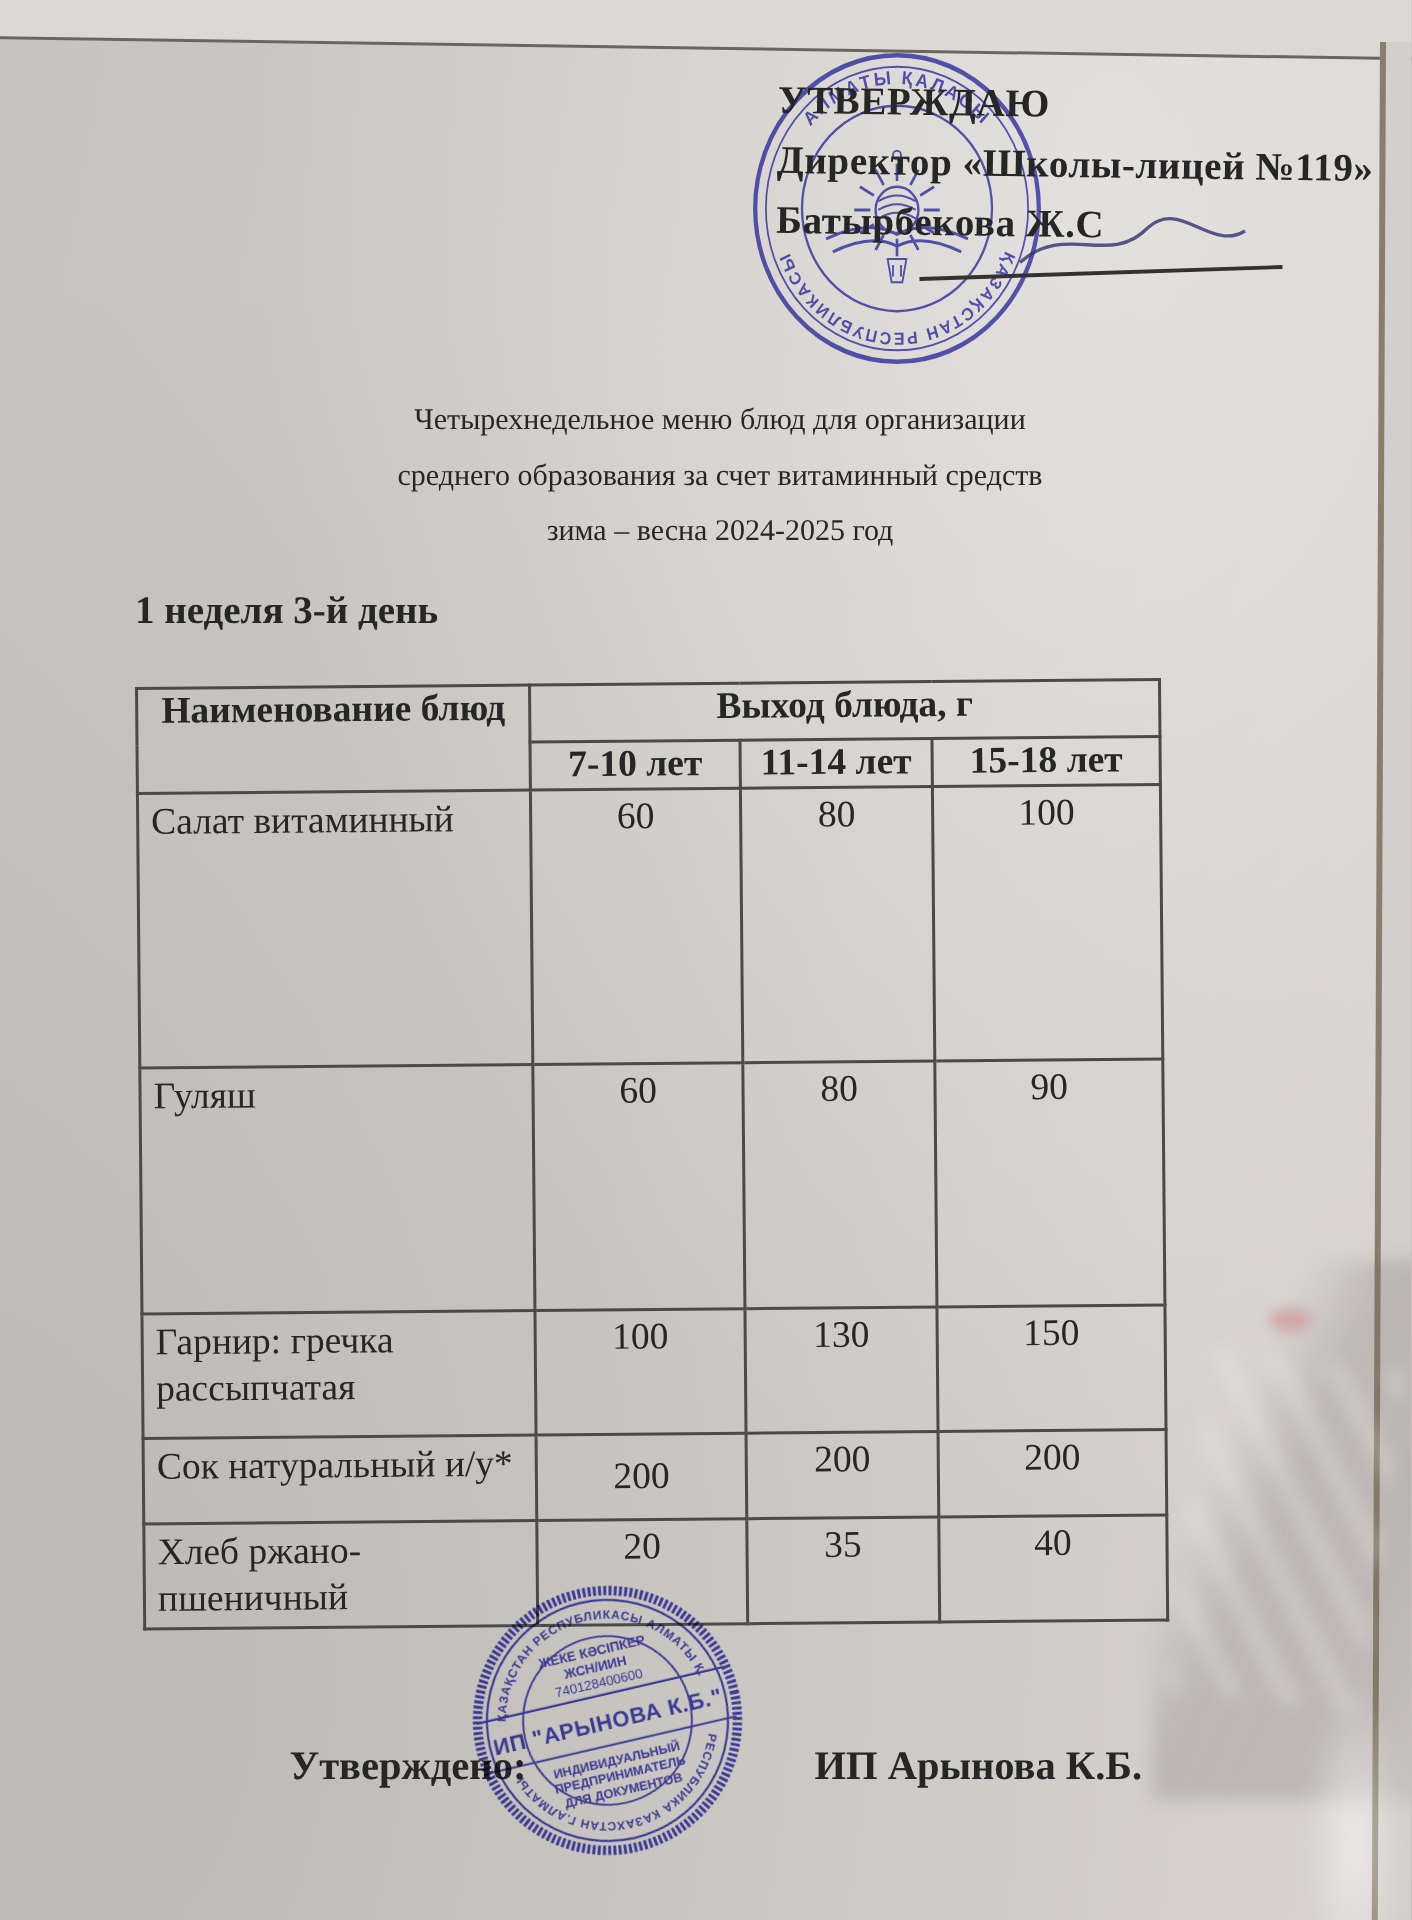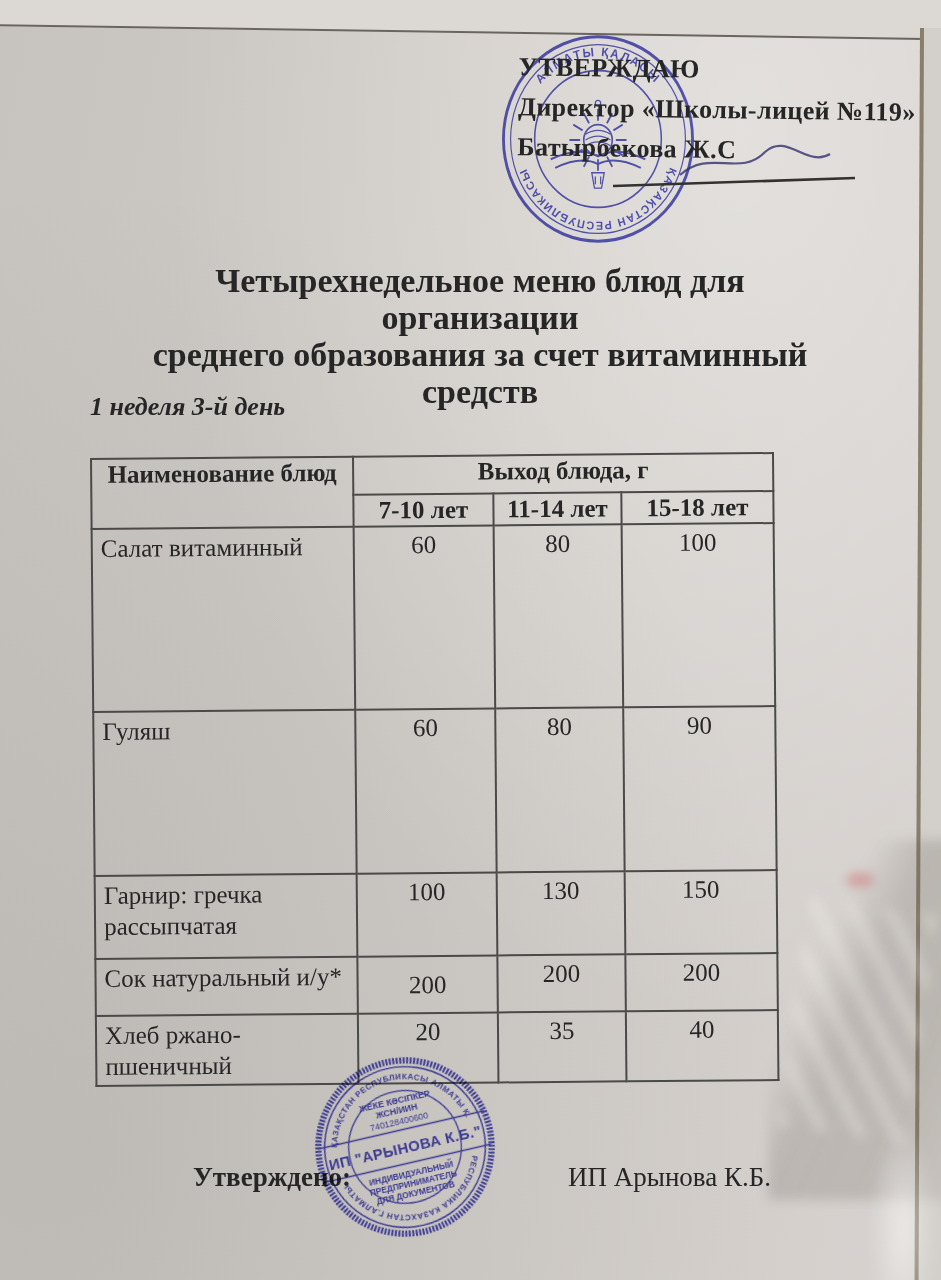--- a/index.html
+++ b/index.html
@@ -36,37 +36,37 @@
   .signature-svg { left:595px; top:130px; z-index:4; }
 
   
   .stamp { mix-blend-mode:multiply; filter:blur(.45px); }
   .stamp-top { left:499px; top:32px; width:198px; height:214px; opacity:.85; z-index:3; }
   .stamp-bottom { left:309px; top:1051px; width:192px; height:192px; opacity:.93;
                   transform:rotate(-13deg); z-index:6; }
   .stamp text { font-family:"Liberation Sans", sans-serif; fill:#3d3dc2; }
 
   
-  .title { left:120px; top:262px; width:720px; text-align:center; font-weight:bold;
-           font-size:34px; line-height:37px; z-index:2; }
-  .week { left:90px; top:392px; font-weight:bold; font-size:26px; z-index:2;font-style:italic; }
+  .title { left:120px; top:262px; width:720px; text-align:center; font-weight:normal;
+           font-size:20px; line-height:37px; z-index:2; }
+  .week { left:90px; top:392px; font-weight:bold; font-size:26px; z-index:2; }
 
   
   .tablewrap { left:90px; top:458px; transform:rotate(-0.5deg); transform-origin:top left; z-index:2; }
   table.menu { border-collapse:collapse; table-layout:fixed; width:682px; }
   table.menu td { border:2px solid #4a4a48; font-size:25px; vertical-align:top; }
   td.hname { font-weight:bold; text-align:center; vertical-align:middle; font-size:25px; }
   td.hspan { font-weight:bold; text-align:center; vertical-align:middle; font-size:25px; }
   td.hage  { font-weight:bold; text-align:center; vertical-align:middle; font-size:24px; }
   td.dname { padding:3px 8px; line-height:31px; white-space:normal; }
   td.dval  { text-align:center; padding-top:4px; }
 
   
   .footer-left  { left:193px; top:1162px; font-weight:bold; font-size:27px; z-index:5; }
-  .footer-right { left:568px; top:1162px; font-weight:normal; font-size:27px; z-index:5; }
+  .footer-right { left:543px; top:1162px; font-weight:bold; font-size:27px; z-index:5; }
 </style>
 </head>
 <body>
 
 <div class="stage">
 
   <div class="abs wall-band"></div>
   <div class="abs frame-edge"></div>
   <div class="abs refl-shadow"></div>
   <div class="abs refl-streaks"></div>
@@ -106,20 +106,21 @@
       <textPath href="#ts-arc-top" startOffset="50%" text-anchor="middle">АЛМАТЫ ҚАЛАСЫ</textPath>
     </text>
     <text font-size="12" font-weight="bold" letter-spacing="1.5">
       <textPath href="#ts-arc-bot" startOffset="50%" text-anchor="middle">ҚАЗАҚСТАН РЕСПУБЛИКАСЫ</textPath>
     </text>
   </svg>
 
   <div class="abs title">
     <div>Четырехнедельное меню блюд для организации</div>
     <div>среднего образования за счет витаминный средств</div>
+    <div>зима – весна  2024-2025 год</div>
   </div>
 
   <div class="abs week t">1 неделя 3-й день</div>
 
   <div class="abs tablewrap">
     <table class="menu">
       <colgroup>
           <col style="width:262px">
           <col style="width:140px">
           <col style="width:128px">

